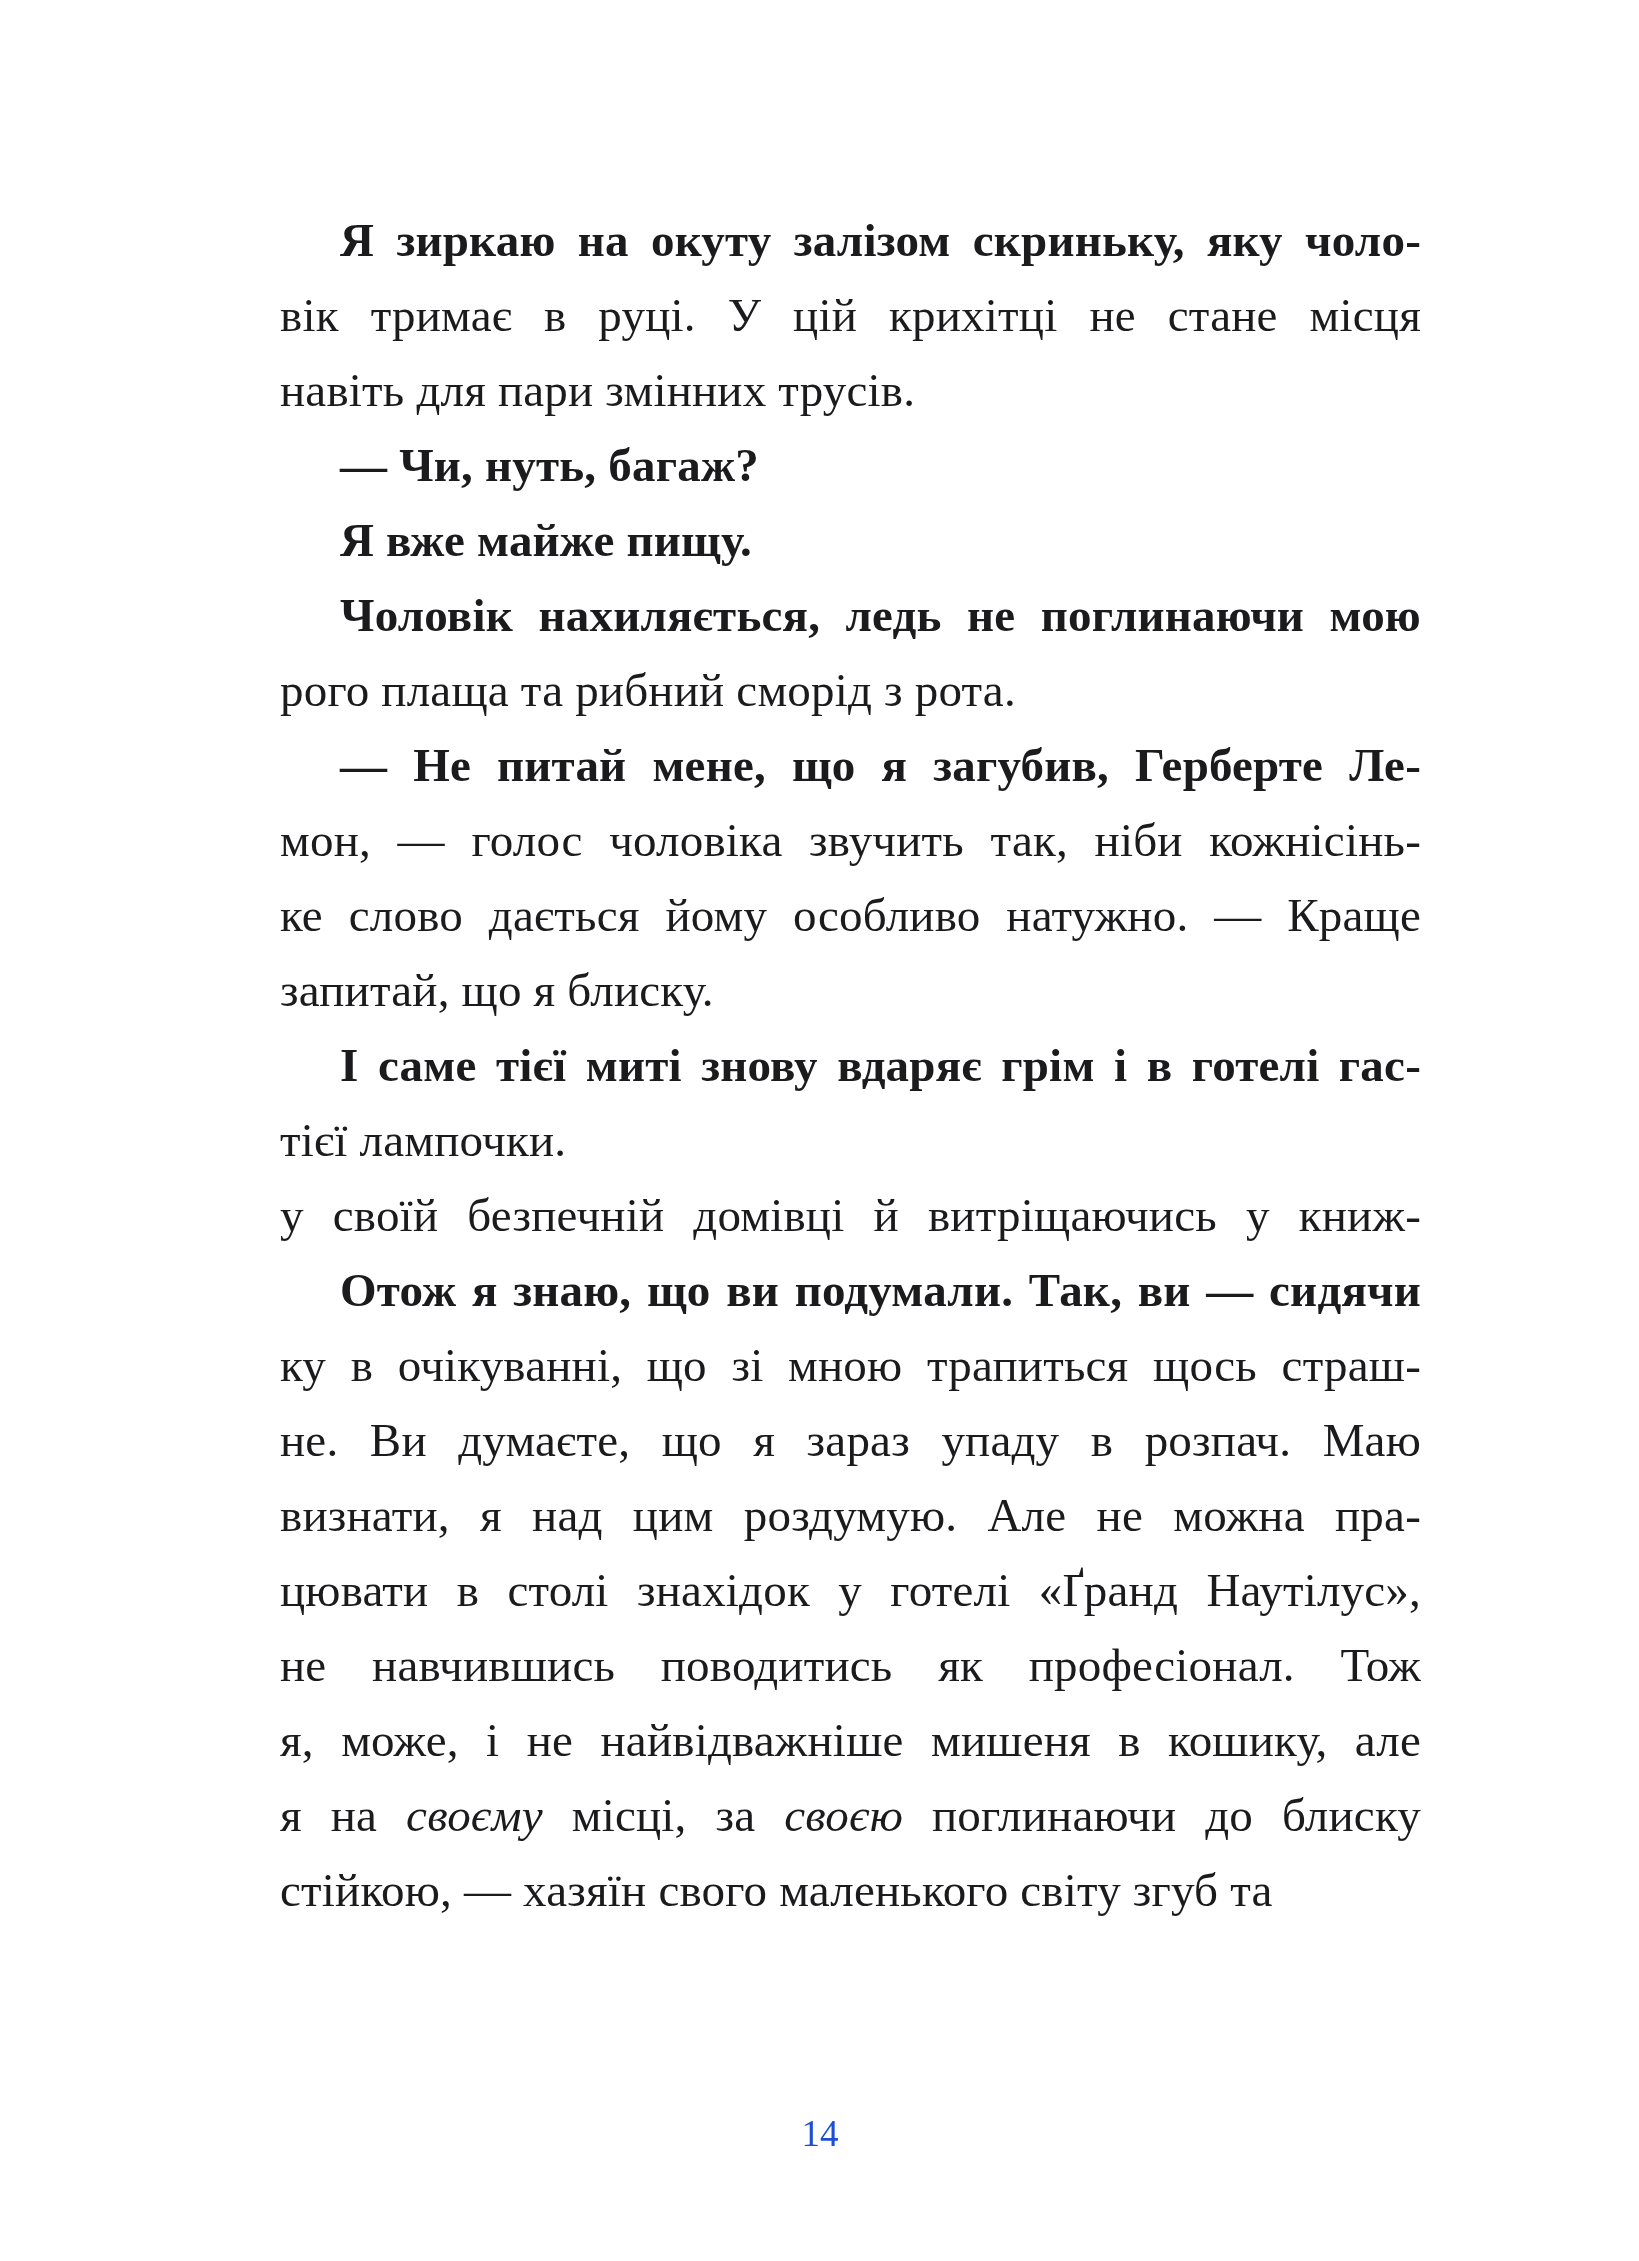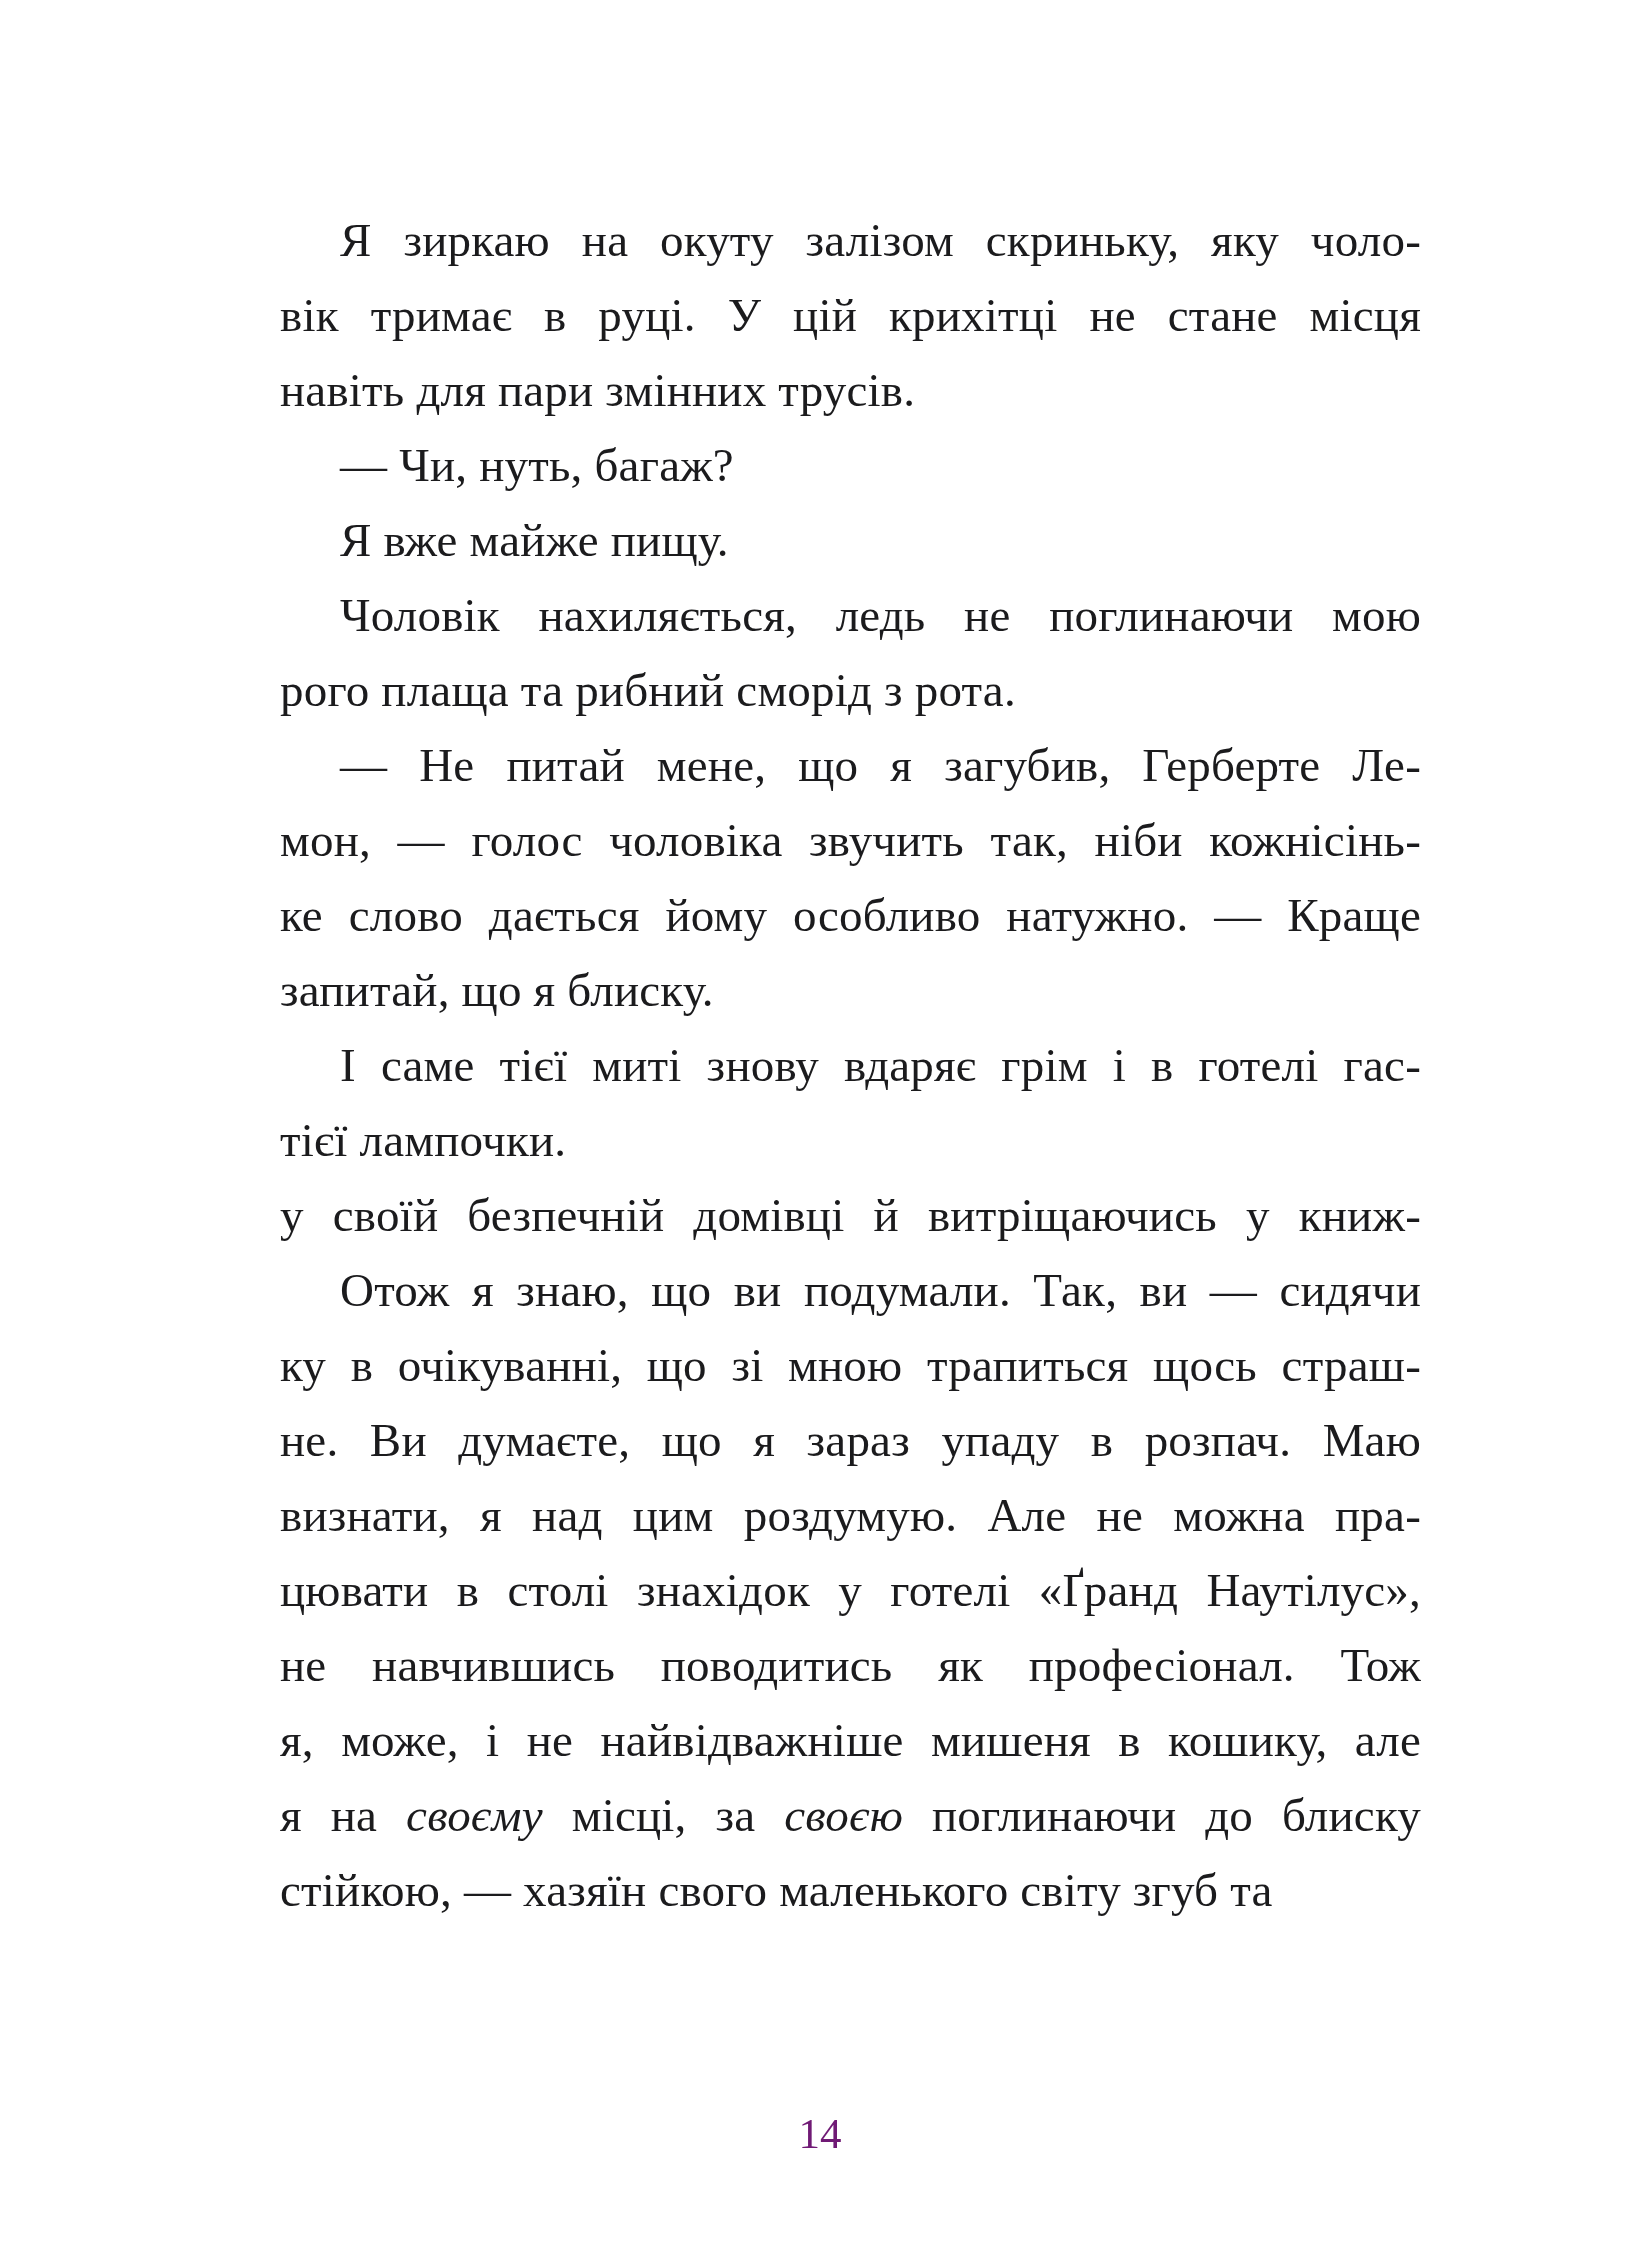--- a/index.html
+++ b/index.html
@@ -30,33 +30,34 @@
     text-align: justify;
     text-align-last: justify;
     white-space: normal;
   }
   .text-line.last {
     text-align: center;
     text-align-last: left;
   }
   .text-line.first {
     text-indent: 60px;
+    font-weight: bold;
   }
   .italic {
     font-style: italic;
   }
   .page-number {
     position: absolute;
     top: 2108px;
     left: 0;
     width: 1640px;
     text-align: center;
-    font-size: 43px;
+    font-size: 37px;
     line-height: 51px;
-    color: #701a75;
+    color: #1d4ed8;
   }
 </style>
 </head>
 <body>
 
 <div class="book-page">
   <div class="text-block">
       <div class="text-line first"><span>Я зиркаю на окуту залізом скриньку, яку чоло-</span></div>
       <div class="text-line"><span>вік тримає в руці. У цій крихітці не стане місця</span></div>
       <div class="text-line last"><span>навіть для пари змінних трусів.</span></div>

